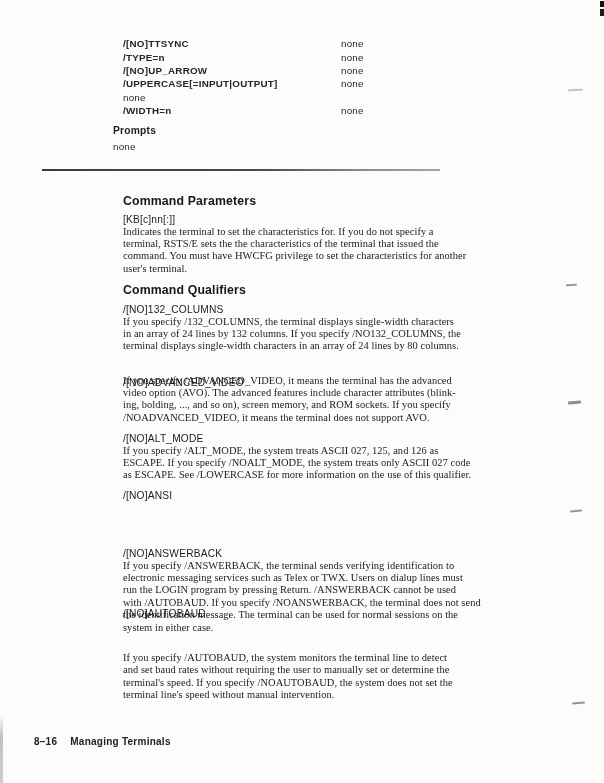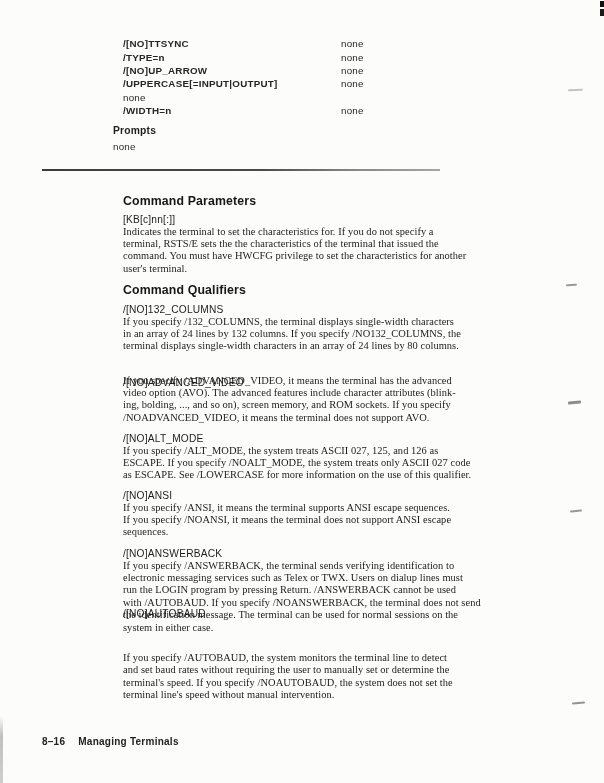--- a/index.html
+++ b/index.html
@@ -57,21 +57,21 @@
   
   .body-par {
     position:absolute; left:123px; width:410px;
     font-family:"Liberation Serif", serif;
     font-size:10.45px; line-height:12.4px; color:#1c1c1c;
     white-space:pre-line; letter-spacing:.05px;
   }
 
   
   .footer {
-    position:absolute; left:42px; top:736px;
+    position:absolute; left:34px; top:736px;
     font-family:"Liberation Sans", sans-serif;
     font-size:10px; font-weight:bold; color:#222;
     display:flex; letter-spacing:.25px;
   }
   .footer .f-sec { margin-left:13px; }
 
   
   .artifact { position:absolute; }
   .edge-notch-1 { right:0; top:1px;  width:4px; height:6px; background:#111; }
   .edge-notch-2 { right:0; top:9px;  width:4px; height:7px; background:#1a1a1a; }
@@ -142,23 +142,20 @@
 video option (AVO). The advanced features include character attributes (blink-
 ing, bolding, ..., and so on), screen memory, and ROM sockets. If you specify
 /NOADVANCED_VIDEO, it means the terminal does not support AVO.</div>
 
   <div class="sub-heading" style="top:432.5px;">/[NO]ALT_MODE</div>
   <div class="body-par" style="top:444.5px;">If you specify /ALT_MODE, the system treats ASCII 027, 125, and 126 as
 ESCAPE. If you specify /NOALT_MODE, the system treats only ASCII 027 code
 as ESCAPE. See /LOWERCASE for more information on the use of this qualifier.</div>
 
   <div class="sub-heading" style="top:489.5px;">/[NO]ANSI</div>
-  <div class="body-par" style="top:501.5px;">If you specify /ANSI, it means the terminal supports ANSI escape sequences.
-If you specify /NOANSI, it means the terminal does not support ANSI escape
-sequences.</div>
 
   <div class="sub-heading" style="top:547.5px;">/[NO]ANSWERBACK</div>
   <div class="body-par" style="top:559.5px;">If you specify /ANSWERBACK, the terminal sends verifying identification to
 electronic messaging services such as Telex or TWX. Users on dialup lines must
 run the LOGIN program by pressing Return. /ANSWERBACK cannot be used
 with /AUTOBAUD. If you specify /NOANSWERBACK, the terminal does not send
 the identification message. The terminal can be used for normal sessions on the
 system in either case.</div>
 
   <div class="sub-heading" style="top:608px;">/[NO]AUTOBAUD</div>

